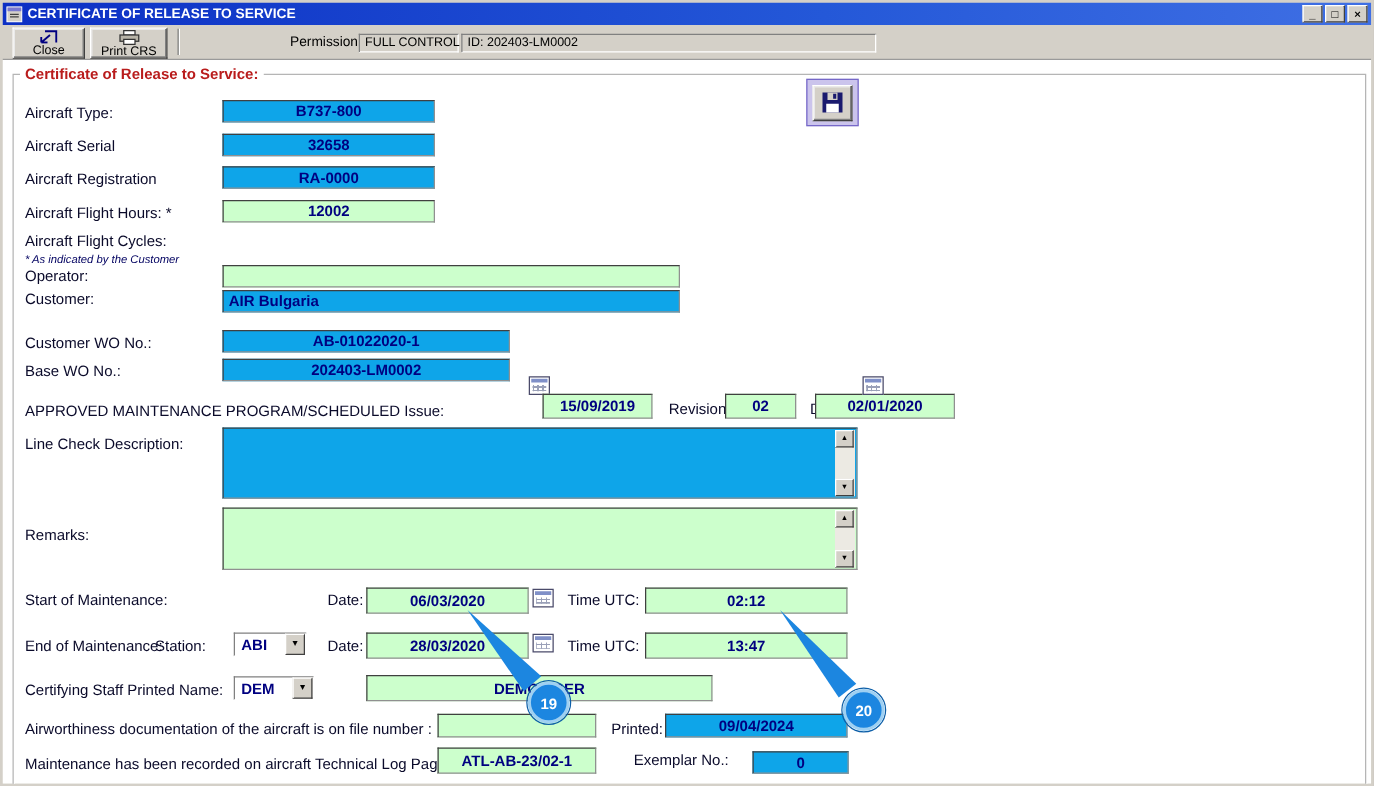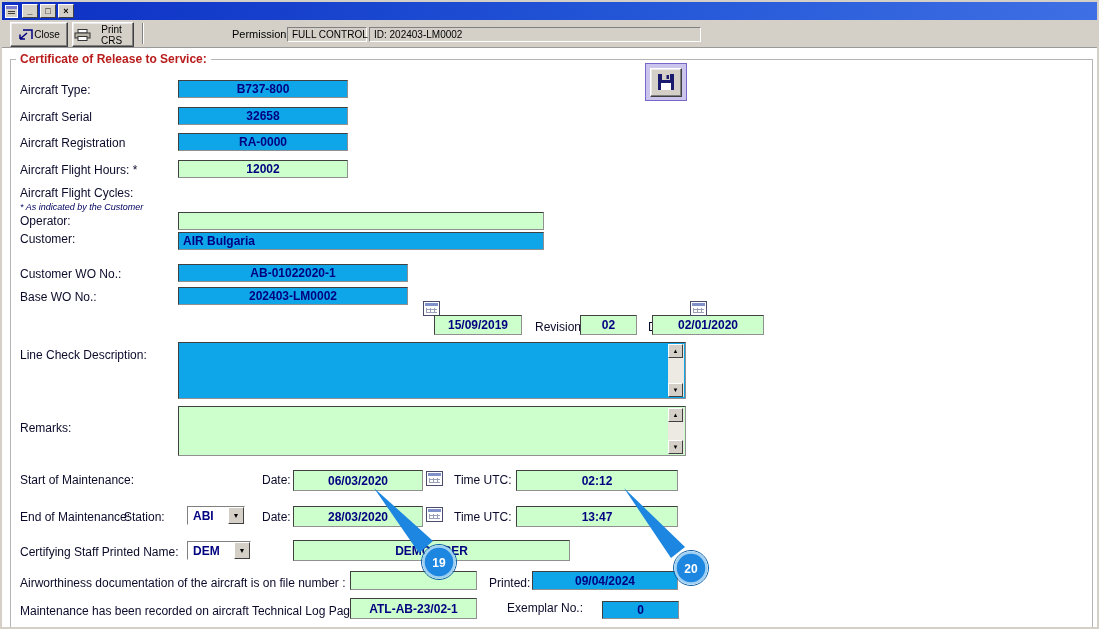--- a/index.html
+++ b/index.html
@@ -13,21 +13,21 @@
     display:flex;align-items:center;gap:4px;padding:0 3px}
   .title-text{color:#fff;font-size:11px;font-weight:bold;flex:1;white-space:nowrap}
   .win-controls{display:flex;gap:2px}
   .winbtn{width:16px;height:14px;background:#d4d0c8;border:1px solid;border-color:#fff #404040 #404040 #fff;
     font-size:9px;line-height:10px;font-weight:bold;color:#000;padding:0;font-family:inherit;cursor:pointer}
 
   
   .toolbar{position:absolute;left:0;top:18px;right:0;height:28px;background:#d4d0c8;border-bottom:1px solid #9a9a9a}
   .toolbtn{position:absolute;top:2px;height:25px;background:#d4d0c8;border:1px solid;border-color:#fff #404040 #404040 #fff;
     box-shadow:inset -1px -1px 0 #808080,inset 1px 1px 0 #e9e9e9;
-    display:flex;align-items:center;justify-content:center;padding:1px;font-family:inherit;cursor:pointer}
+    display:flex;flex-direction:column;align-items:center;padding:1px;font-family:inherit;cursor:pointer}
   .tool-label{font-size:10px;color:#000;line-height:11px}
   .tsep{position:absolute;top:3px;bottom:3px;width:2px;border-left:1px solid #808080;border-right:1px solid #fff}
   .tlabel{position:absolute;top:8px;font-size:11px;color:#000;white-space:nowrap}
   .tbox{position:absolute;top:7px;height:15px;border:1px solid;border-color:#808080 #fff #fff #808080;
     font-size:10px;color:#000;display:flex;align-items:center;padding:0 4px;background:#d4d0c8;white-space:nowrap}
 
   
   .main{position:absolute;left:0;top:46px;right:0;bottom:0;background:#fff}
   .groupbox{position:absolute;left:8px;top:57px;width:1083px;height:578px;border:1px solid #b5b5b5;
     box-shadow:inset 1px 1px 0 #fff,1px 1px 0 #fff}
@@ -75,20 +75,21 @@
 
   <div class="titlebar">
     <span style="display:flex">
       <svg width="13" height="13" viewBox="0 0 13 13">
           <rect x="0.5" y="0.5" width="12" height="12" fill="#d4d0c8" stroke="#fff"></rect>
           <rect x="1" y="1" width="11" height="3" fill="#7a7ad0"></rect>
           <rect x="3" y="6" width="7" height="1" fill="#404040"></rect>
           <rect x="3" y="8" width="7" height="1" fill="#404040"></rect>
         </svg>
     </span>
+    <span class="title-text">CERTIFICATE OF RELEASE TO SERVICE</span>
     <span class="win-controls">
       <button class="winbtn">_</button>
       <button class="winbtn">□</button>
       <button class="winbtn">×</button>
     </span>
   </div>
 
   <div class="toolbar">
     <button class="toolbtn" style="left:8px;width:58px">
       <span style="display:flex">
@@ -157,20 +158,21 @@
   <span class="lbl" style="left:18px;top:265px">Customer WO No.:</span>
   <div class="fld cyan" style="left:176px;top:262px;width:230px;height:18px">AB-01022020-1</div>
 
   <span class="lbl" style="left:18px;top:288px">Base WO No.:</span>
   <div class="fld cyan" style="left:176px;top:285px;width:230px;height:18px">202403-LM0002</div>
 
   <button class="cal-btn" style="left:421px;top:299px">
       <span class="cal-top"></span>
       <span class="cal-grid"></span>
     </button>
+  <span class="lbl" style="left:18px;top:320px">APPROVED MAINTENANCE PROGRAM/SCHEDULED Issue:</span>
   <div class="fld green" style="left:432px;top:313px;width:88px;height:20px">15/09/2019</div>
   <span class="lbl" style="left:533px;top:318px">Revision:</span>
   <div class="fld green" style="left:578px;top:313px;width:57px;height:20px">02</div>
   <span class="lbl" style="left:646px;top:318px">Date:</span>
   <div class="fld green" style="left:650px;top:313px;width:112px;height:20px">02/01/2020</div>
   <button class="cal-btn" style="left:688px;top:299px">
       <span class="cal-top"></span>
       <span class="cal-grid"></span>
     </button>
 

